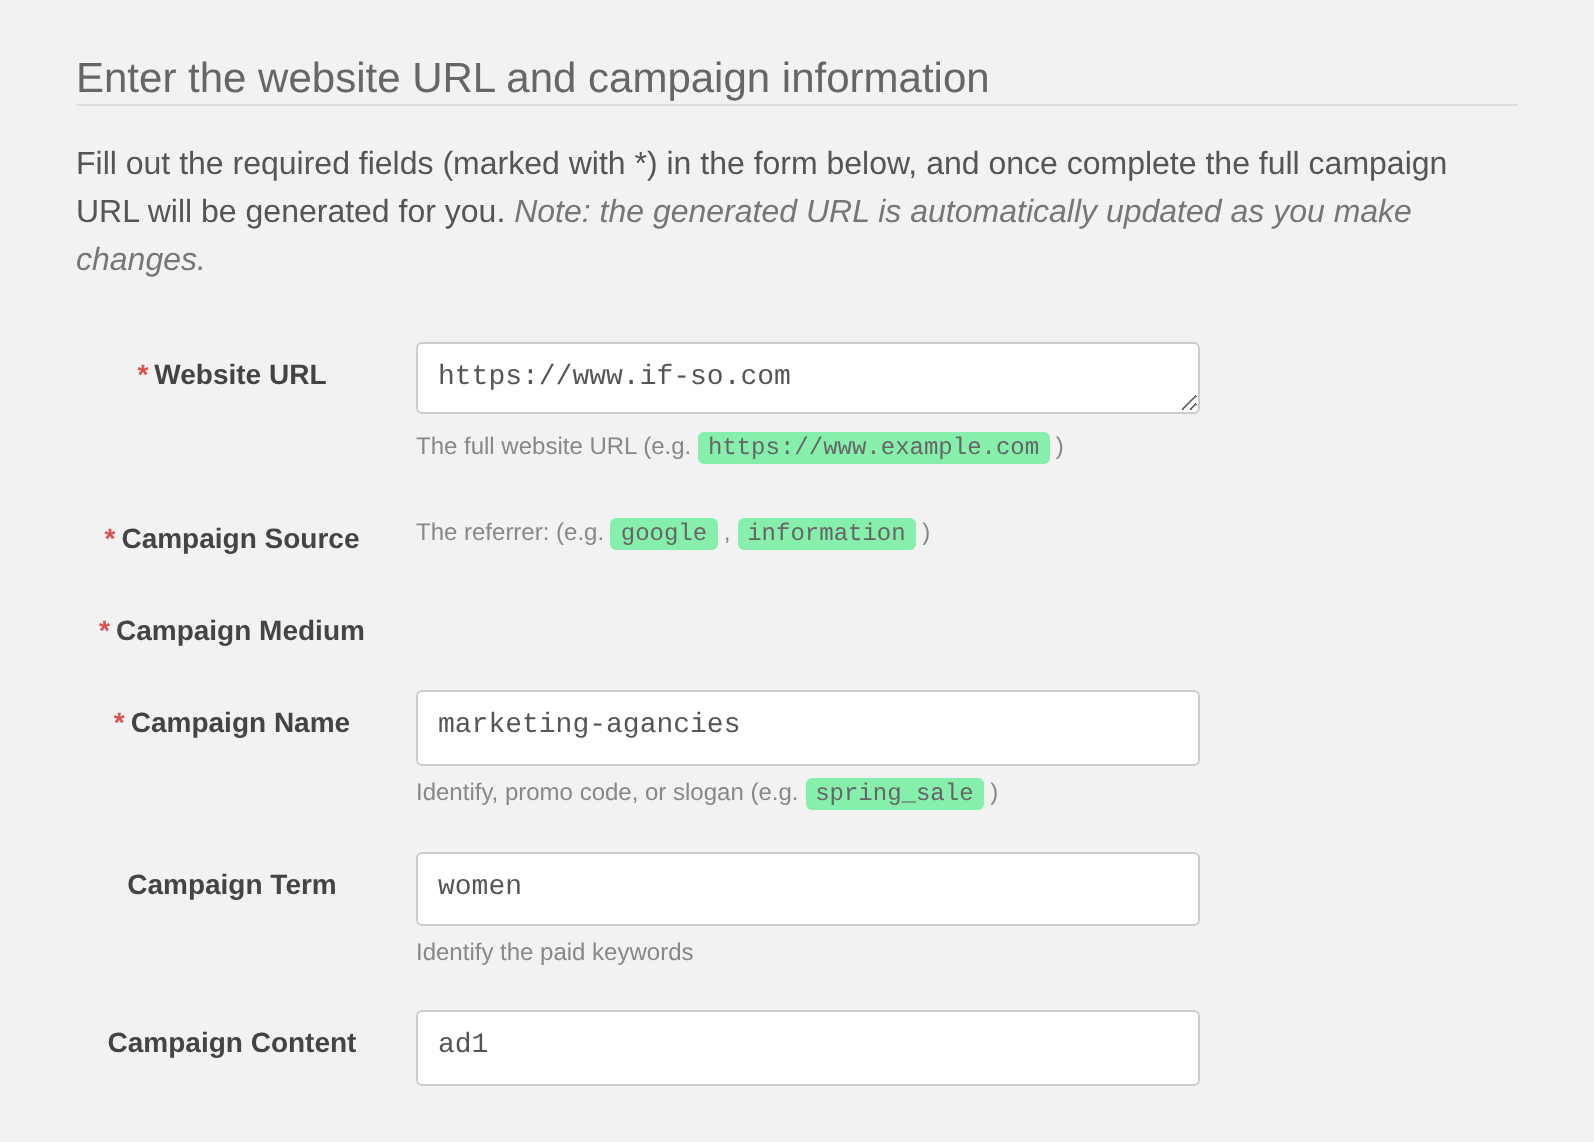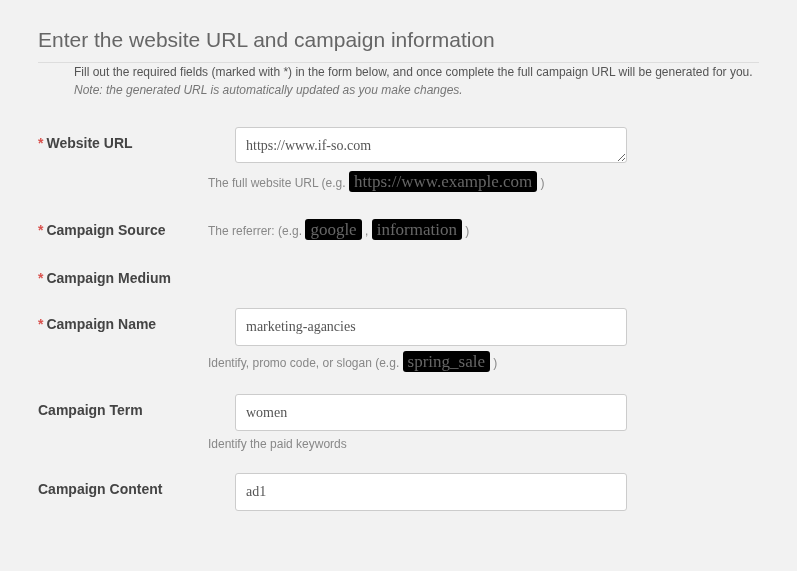--- a/index.html
+++ b/index.html
@@ -12,42 +12,41 @@
       background: #f2f2f2;
       color: #555;
       font-size: 14px;
       padding: 28px 38px;
       width: 797px;
     }
     .heading {
       font-size: 21px;
       font-weight: 500;
       color: #666;
-      padding-bottom: 10px;
       border-bottom: 1px solid #ddd;
+      margin-bottom: 18px;
     }
     .intro {
       color: #555;
-      font-size: 12px;
+      font-size: 16px;
       line-height: 1.5;
       margin-bottom: 28px;
-      margin-left: 36px;
     }
     .intro .note {
       font-style: italic;
       color: #767676;
     }
     .form-row {
       display: flex;
       align-items: flex-start;
       margin-bottom: 22px;
     }
     .label-col {
       width: 170px;
-      text-align: left;
+      text-align: center;
       padding-right: 14px;
       padding-top: 8px;
       font-weight: 600;
       color: #444;
       font-size: 14px;
       flex-shrink: 0;
     }
     .req {
       color: #d9534f;
       margin-right: 3px;
@@ -57,42 +56,41 @@
       max-width: 392px;
     }
     .field {
       width: 100%;
       padding: 8px 10px;
       font-size: 14px;
       color: #555;
       background: #fff;
       border: 1px solid #ccc;
       border-radius: 3px;
-      font-family: Liberation Serif, serif;
+      font-family: Liberation Mono, monospace;
       line-height: 1.4;
       outline: none;
-      margin-left: 27px;
     }
     textarea.field {
       resize: both;
       height: 36px;
       min-height: 36px;
       overflow: hidden;
     }
     .help {
       margin-top: 6px;
       font-size: 12px;
       color: #888;
     }
     .help code {
-      background: #000000;
+      background: #86efac;
       padding: 1px 5px;
       border-radius: 3px;
-      font-family: Liberation Serif, serif;
-      font-size: 17px;
+      font-family: Liberation Mono, monospace;
+      font-size: 12px;
       color: #666;
     }
   </style>
 </head>
 <body>
 
 <h2 class="heading">Enter the website URL and campaign information</h2>
 
 <p class="intro">
   <span>Fill out the required fields (marked with *) in the form below, and once complete the full campaign URL will be generated for you. </span><span class="note">Note: the generated URL is automatically updated as you make changes.</span>

